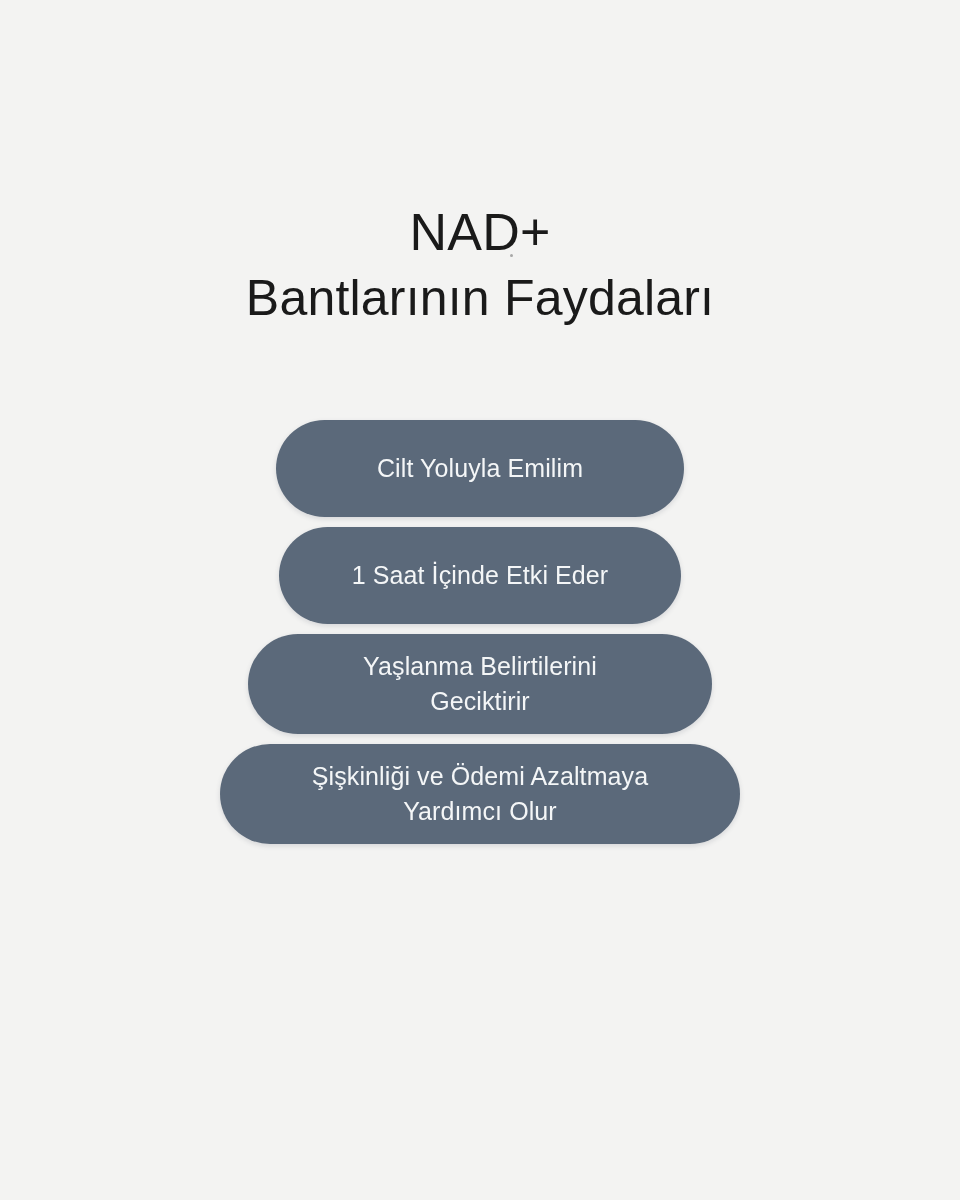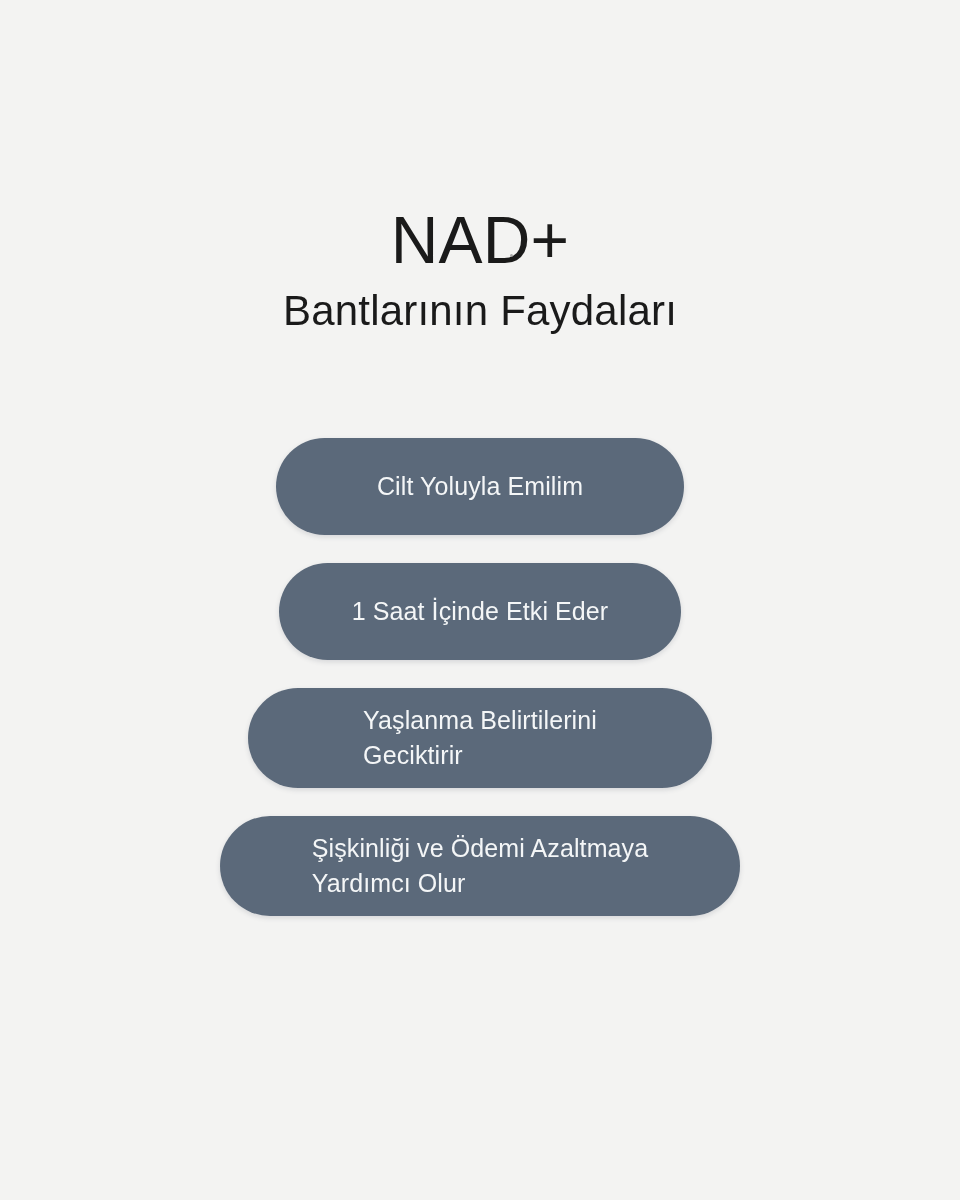--- a/index.html
+++ b/index.html
@@ -34,25 +34,25 @@
   }
   .title-line {
     display: block;
     color: #1a1a1a;
     font-family: "Liberation Sans", sans-serif;
     font-weight: 400;
     letter-spacing: 0.2px;
     line-height: 1.18;
   }
   .title-line-1 {
-    font-size: 66px;
+    font-size: 52px;
     position: relative;
   }
   .title-line-2 {
-    font-size: 42px;
+    font-size: 50px;
     margin-top: 6px;
   }
   .title-dot {
     position: absolute;
     top: 52px;
     left: 50%;
     margin-left: 30px;
     width: 3px;
     height: 3px;
     border-radius: 50%;
@@ -72,29 +72,29 @@
     gap: 10px;
   }
   .pill {
     box-sizing: border-box;
     background: #5b697a;
     color: #f4f6f7;
     border-radius: 999px;
     display: flex;
     align-items: center;
     justify-content: center;
+    text-align: center;
     font-family: "Liberation Sans", sans-serif;
     font-weight: 400;
     font-size: 25px;
     line-height: 1.42;
     letter-spacing: 0.1px;
     padding: 0 26px;
     box-shadow: 0 2px 5px rgba(60, 70, 85, 0.16);
     white-space: pre-line;
-    margin-top: 18px;
   }
   .pill-1 { width: 408px; height: 97px; }
   .pill-2 { width: 402px; height: 97px; }
   .pill-3 { width: 520px; height: 100px; }
   .pill-4 { width: 464px; height: 100px; }
   .pill-5 { width: 563px; height: 95px; }
 </style>
 </head>
 <body>
 

